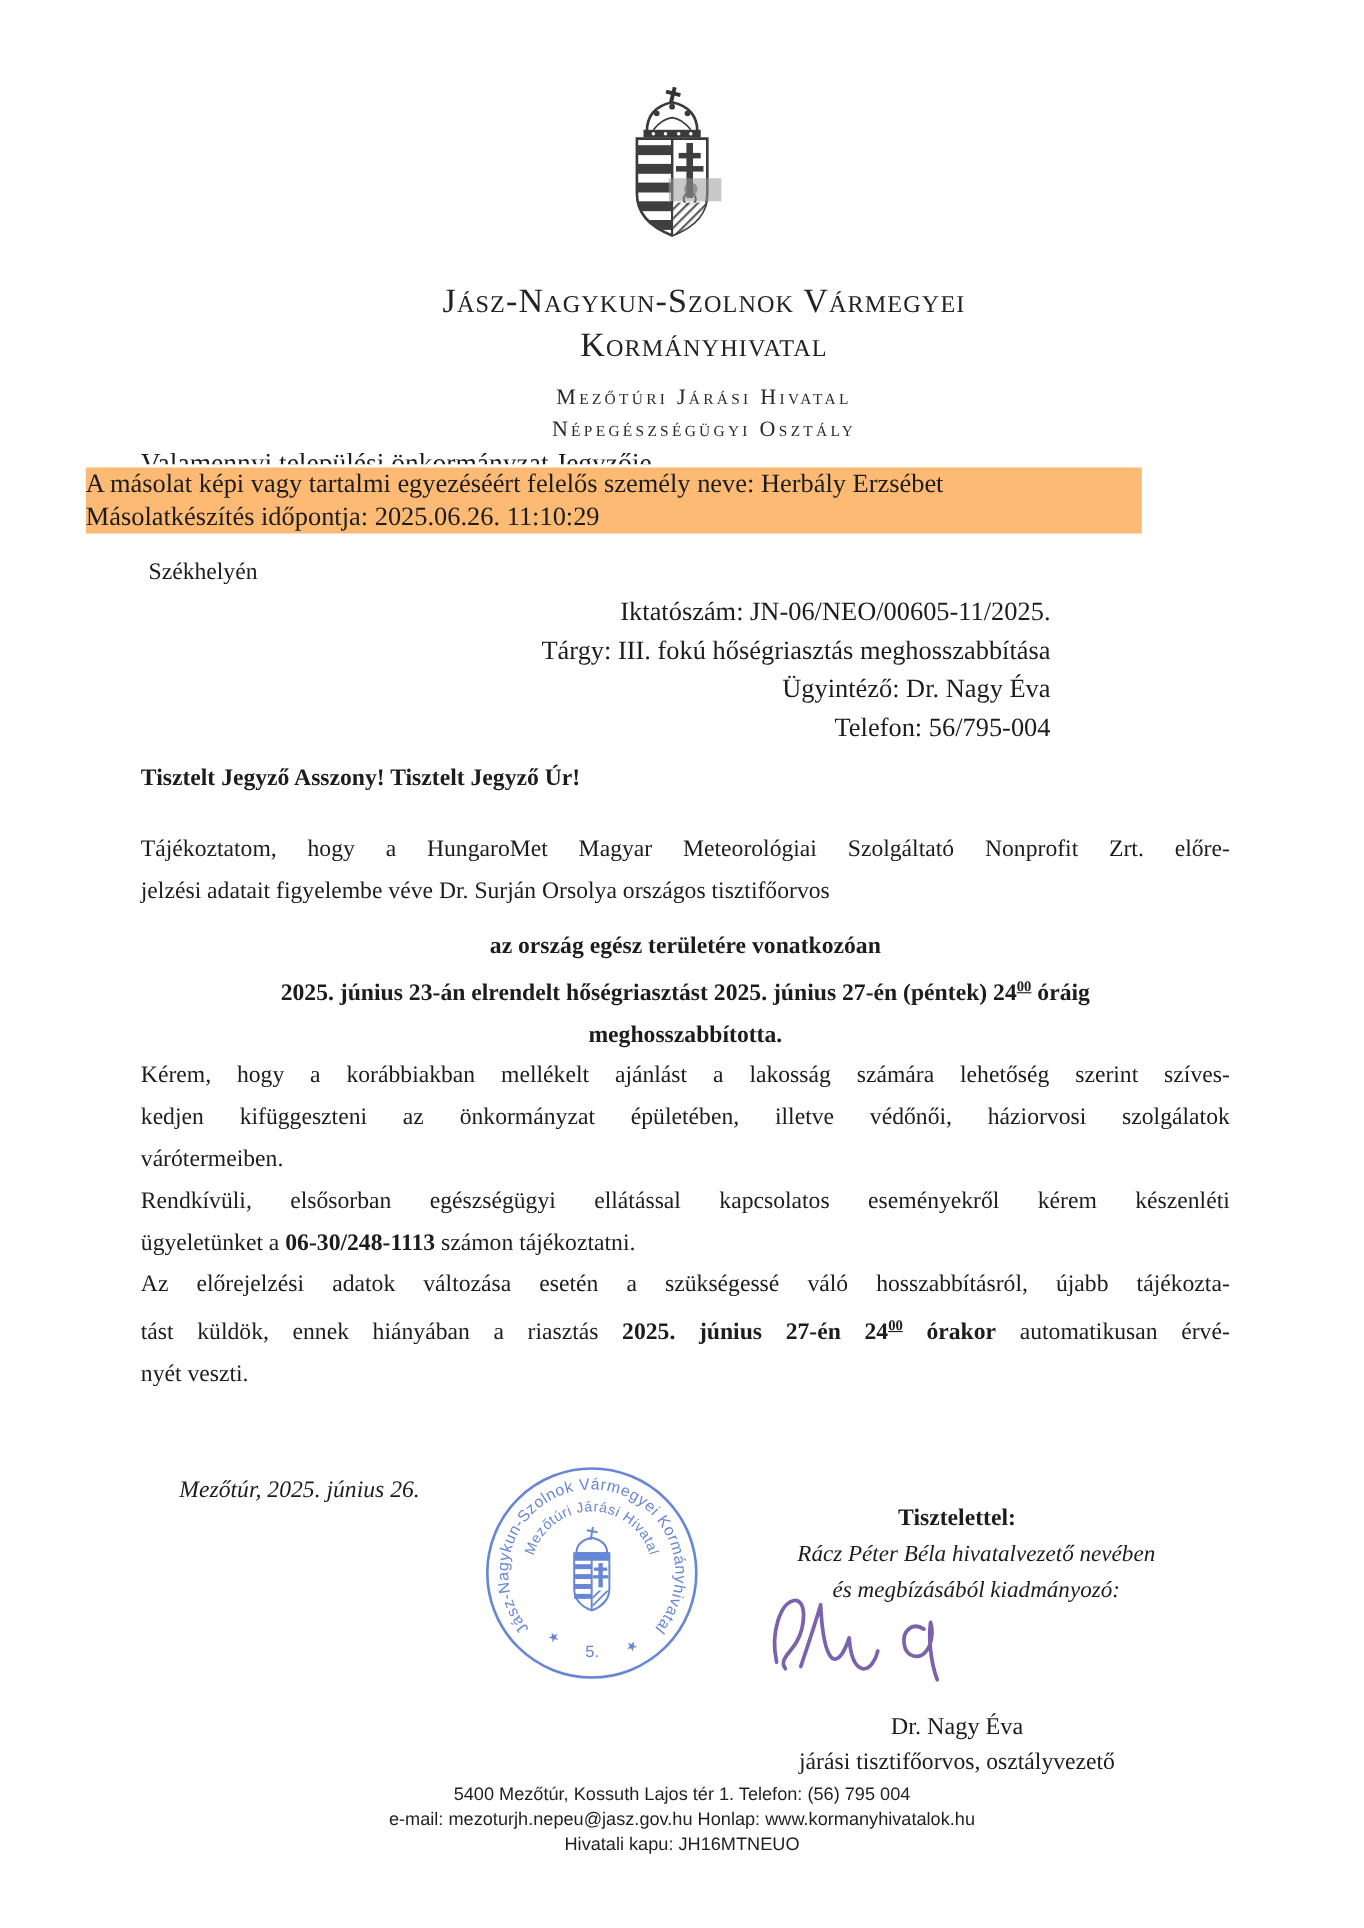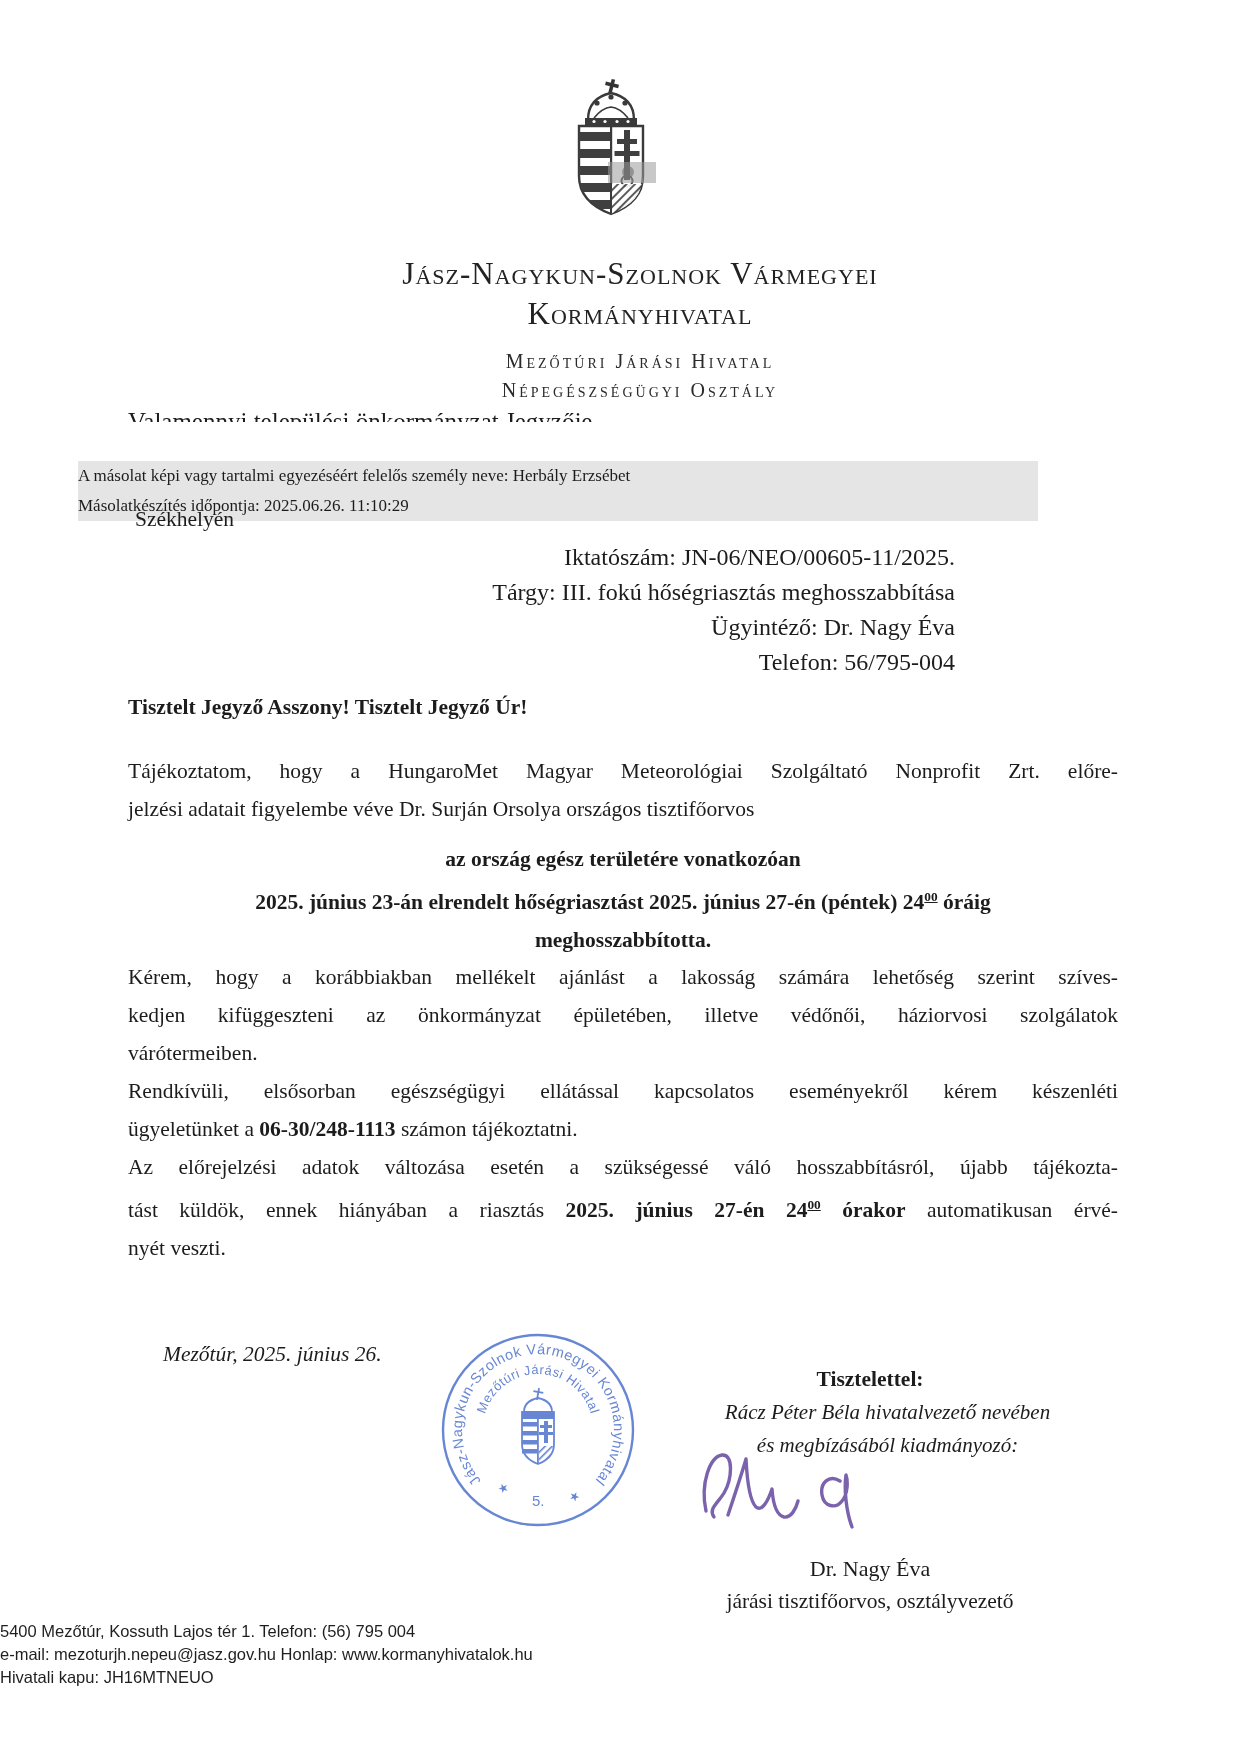--- a/index.html
+++ b/index.html
@@ -18,24 +18,24 @@
   .dept{font-variant:small-caps;font-size:20px;letter-spacing:3px;color:#2a2a2a;line-height:28px;}
   
   .body-txt{font-size:21.5px;line-height:38px;}
   .jline{text-align:justify;text-align-last:justify;}
   .lline{text-align:center;text-align-last:left;}
   .bold{font-weight:bold;}
   .italic{font-style:italic;margin-left:35px;}
   .sup00{vertical-align:super;font-size:0.62em;text-decoration:underline;font-weight:inherit;}
   
   .clipped{height:13px;overflow:hidden;font-size:25px;line-height:25px;}
-  .copy-notice{font-size:17px;line-height:30px;background:#e5e5e5;margin-top:36px;}
+  .copy-notice{font-size:24px;line-height:30px;background:#fdba74;}
   .meta{font-size:24px;line-height:35px;text-align:right;}
   .closing{font-size:21px;line-height:33px;text-align:center;}
-  .footer{font-family:"Liberation Sans", sans-serif;font-size:16.5px;line-height:23px;color:#1f1f1f;}
+  .footer{font-family:"Liberation Sans", sans-serif;font-size:16.5px;line-height:23px;text-align:center;color:#1f1f1f;}
 </style>
 </head>
 <body>
 
 <div class="page">
 
   <div class="abs" style="left:570px;top:78px;width:86px;height:146px;">
     <svg width="86" height="146" viewBox="0 0 86 146">
       <defs>
         <clipPath id="shieldClip">

